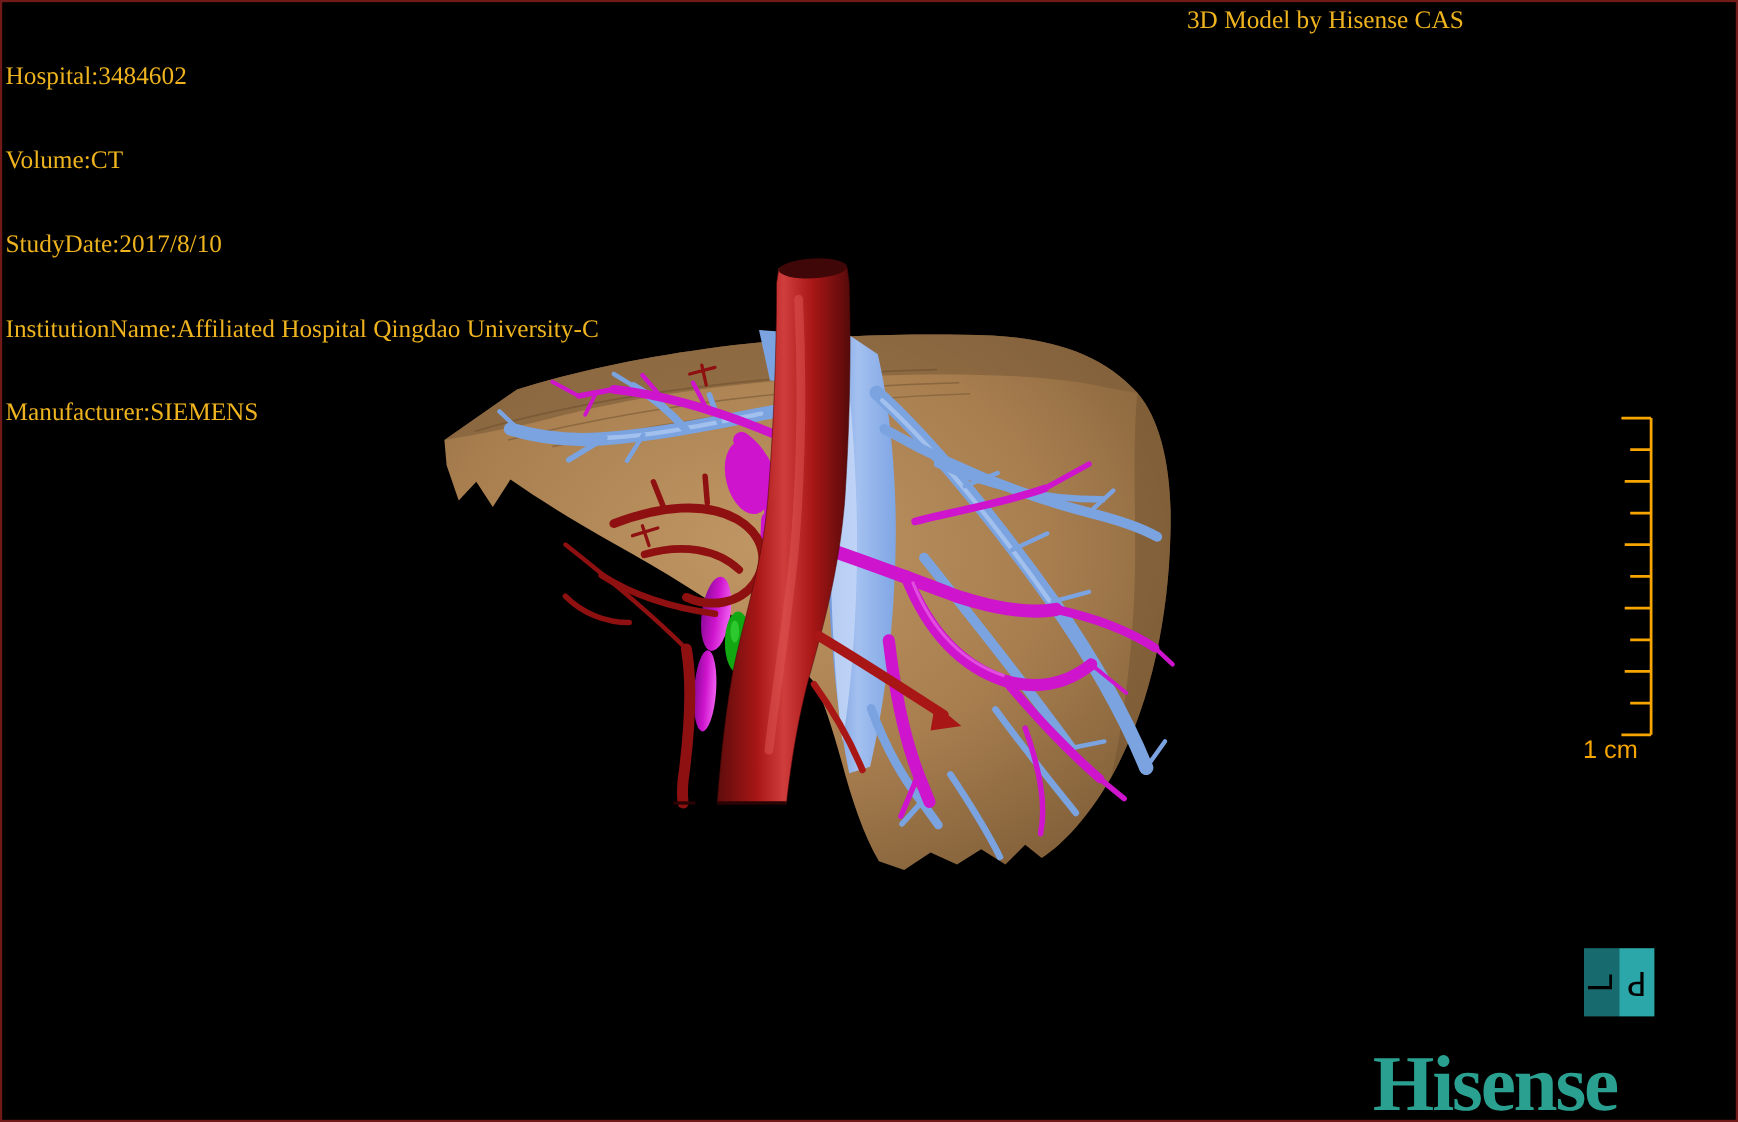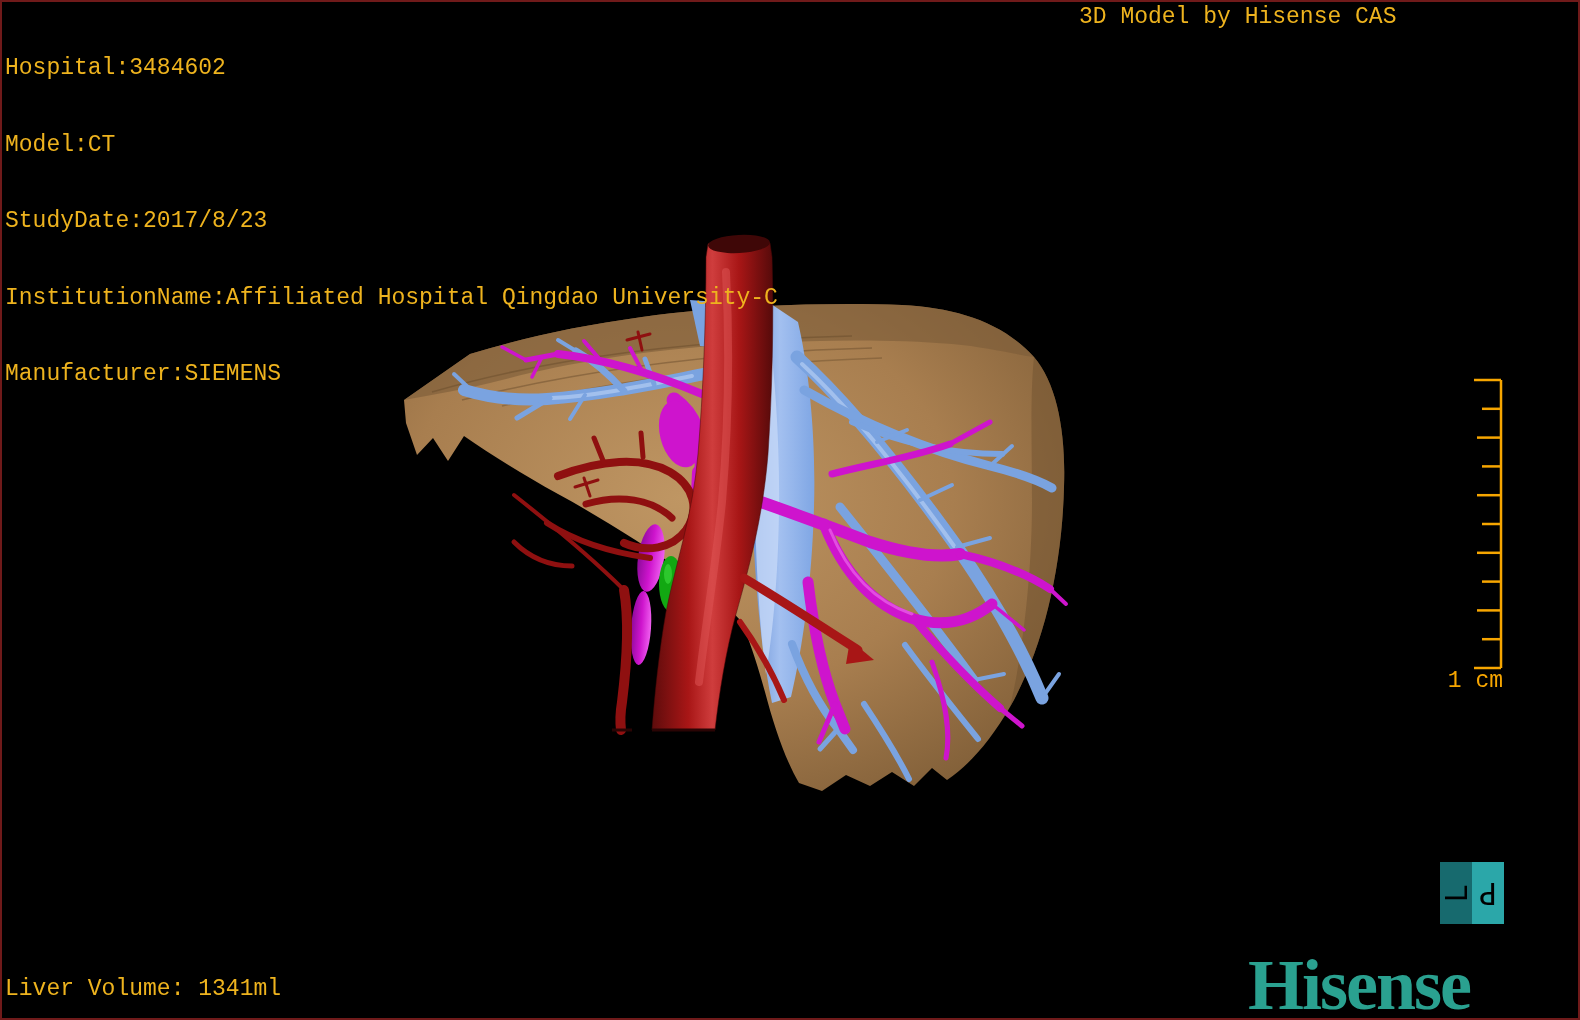--- a/index.html
+++ b/index.html
@@ -12,32 +12,32 @@
     overflow:hidden;
     font-family:"DejaVu Sans Mono", monospace;
   }
   .model-svg{position:absolute;left:0;top:0;}
   .overlay-text{
     position:absolute;
     color:var(--text-gold,#eeb31e);
     font-size:23px;
     line-height:25.5px;
     white-space:pre;
-    font-family:Liberation Mono, monospace;
+    font-family:Liberation Serif, serif;
   }
   .patient-info{left:3px;top:3px;}
   .watermark{left:1077px;top:3px;}
   .volume{left:3px;top:975px;}
   
   .scalebar-svg{position:absolute;left:1420px;top:360px;}
   #scale-ticks line{stroke:var(--scale-orange,#f7a600);stroke-width:2.5;}
   .scalebar-label{
     position:absolute;left:1437px;top:666px;width:64px;
-    text-align:right;color:var(--scale-orange,#f7a600);
-    font-size:23px;font-family:Liberation Mono, monospace;
+    text-align:left;color:var(--scale-orange,#f7a600);
+    font-size:23px;font-family:Liberation Sans, sans-serif;
   }
   
   .ori-cube{position:absolute;left:1438px;top:860px;width:64px;height:62px;display:flex;}
   .ori-face{width:32px;height:62px;display:flex;align-items:center;justify-content:center;
     color:#000;font-size:30px;font-family:"DejaVu Sans Mono",monospace;}
   .ori-face.left{background:var(--cube-dark-teal,#176a6e);}
   .ori-face.right{background:var(--cube-light-teal,#2ba7a9);}
   .ori-face.left span{transform:rotate(-90deg);display:block;}
   .ori-face.right span{transform:rotate(180deg);display:block;}
   
@@ -185,22 +185,22 @@
       <path fill="none" stroke="#e05555" stroke-width="8" opacity="0.5" stroke-linecap="round" d="M 724 270 C 728 350 726 430 720 500 C 714 560 704 620 697 680"></path>
       <line x1="650" y1="728" x2="713" y2="728" stroke="#2a0404" stroke-width="3"></line>
       <path class="aorta-br" stroke-width="9" d="M 742 576 C 782 600 822 626 856 648"></path>
       <path d="M 848 638 L 872 658 L 844 662 Z" fill="var(--aorta-red,#a81616)"></path>
       <path class="aorta-br" stroke-width="6" d="M 738 620 C 758 648 772 674 782 698"></path>
     </g>
   </svg>
 
   <div class="overlay-text patient-info">
     <div>Hospital:3484602</div>
-    <div>Model:CT</div>
-    <div>StudyDate:2017/8/23</div>
+    <div>Volume:CT</div>
+    <div>StudyDate:2017/8/10</div>
     <div>InstitutionName:Affiliated Hospital Qingdao University-C</div>
     <div>Manufacturer:SIEMENS</div>
   </div>
 
   <div class="overlay-text watermark">3D Model by Hisense CAS</div>
 
   <svg class="scalebar-svg" width="90" height="310" viewBox="0 0 90 310">
     <g id="scale-ticks">
         <line x1="79" y1="18" x2="79" y2="306"></line>
         <line x1="52" y1="18" x2="79" y2="18"></line>
@@ -220,17 +220,16 @@
 
   <div class="ori-cube">
     <div class="ori-face left">
       <span>L</span>
     </div>
     <div class="ori-face right">
       <span>P</span>
     </div>
   </div>
 
-  <div class="overlay-text volume">Liver Volume: 1341ml</div>
 
   <div class="logo">Hisense</div>
 
 </div>
 
 </body></html>

